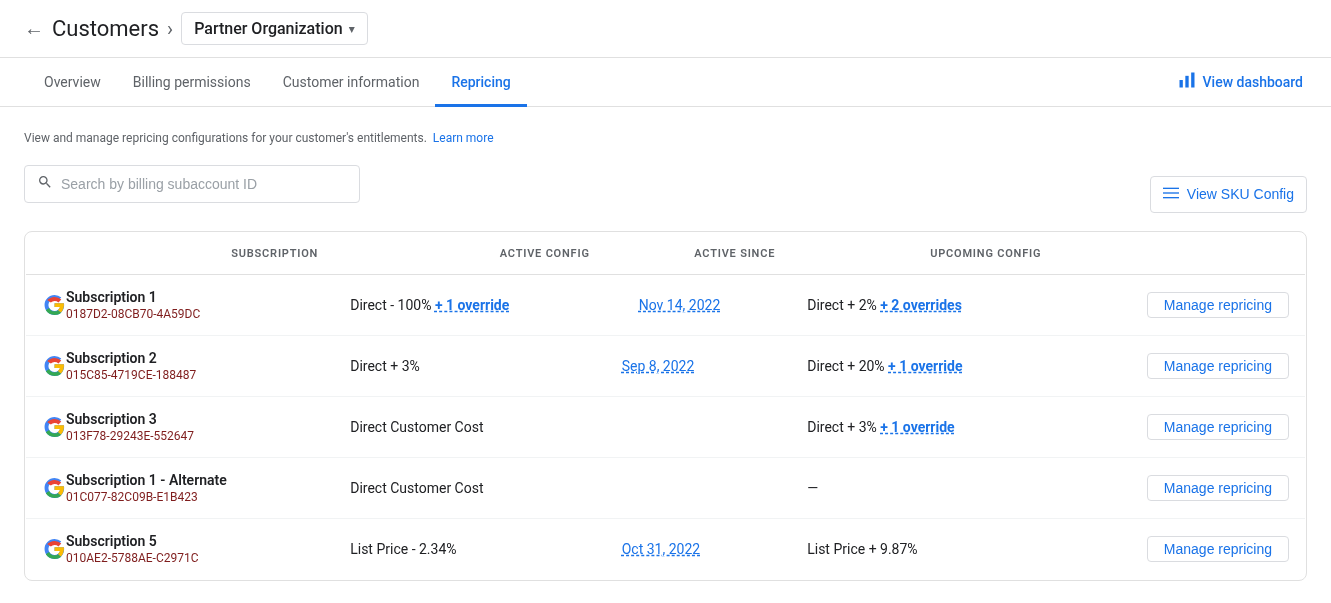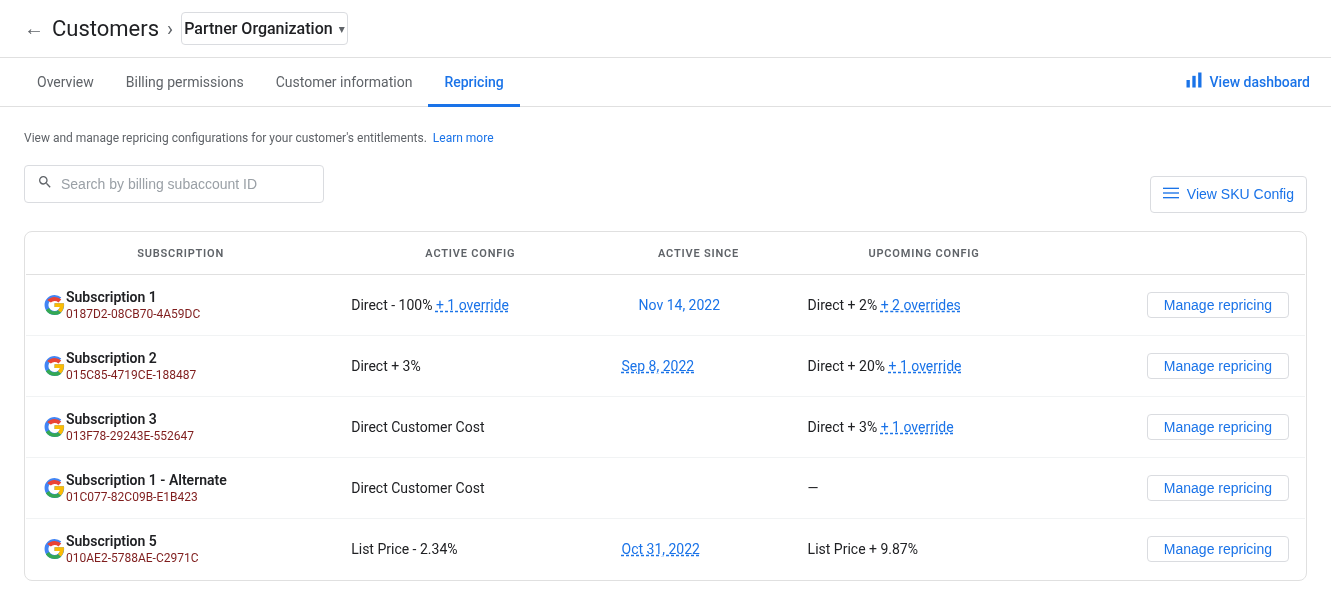--- a/index.html
+++ b/index.html
@@ -3,56 +3,56 @@
   <meta charset="utf-8">
   <style>
     * { box-sizing: border-box; margin: 0; padding: 0; }
     body { font-family: 'Google Sans', Roboto, Arial, sans-serif; font-size: 14px; color: #202124; background: #fff; }
 
     
     .header { display: flex; align-items: center; padding: 12px 24px; border-bottom: 1px solid #e0e0e0; }
     .back-btn { cursor: pointer; color: #5f6368; margin-right: 8px; font-size: 20px; background: none; border: none; }
     .breadcrumb-customers { font-size: 22px; font-weight: 400; color: #202124; }
     .breadcrumb-sep { font-size: 20px; color: #5f6368; margin: 0 8px; }
-    .org-dropdown { display: flex; align-items: center; gap: 6px; padding: 6px 2px; border: 1px solid #dadce0; border-radius: 4px; cursor: pointer; font-size: 16px; font-weight: 500; color: #202124; background: #fff; }
+    .org-dropdown { display: flex; align-items: center; gap: 6px; padding: 6px 12px; border: 1px solid #dadce0; border-radius: 4px; cursor: pointer; font-size: 16px; font-weight: 500; color: #202124; background: #fff; }
     .dropdown-arrow { font-size: 12px; color: #5f6368; }
 
     
-    .tabs { display: flex; align-items: center; padding: 0 21px; border-bottom: 1px solid #e0e0e0; position: relative; }
+    .tabs { display: flex; align-items: center; padding: 0 28px; border-bottom: 1px solid #e0e0e0; position: relative; }
     .tab { padding: 16px 16px 14px; font-size: 14px; color: #5f6368; cursor: pointer; border-bottom: 3px solid transparent; margin-bottom: -1px; text-decoration: none; }
     .tab.active { color: #1a73e8; border-bottom: 3px solid #1a73e8; font-weight: 500; }
     .view-dashboard { margin-left: auto; display: flex; align-items: center; gap: 6px; color: #1a73e8; font-size: 14px; font-weight: 500; cursor: pointer; }
 
     
     .main { padding: 24px 24px; }
     .page-title { font-size: 22px; font-weight: 400; color: #202124; margin-bottom: 12px; }
     .page-desc { font-size: 12px; color: #5f6368; margin-bottom: 20px; }
     .page-desc a { color: #1a73e8; text-decoration: none; }
 
     
-    .search-bar { display: flex; align-items: center; border: 1px solid #dadce0; border-radius: 4px; padding: 8px 12px; width: 300px; gap: 8px; margin-bottom: 20px; }
+    .search-bar { display: flex; align-items: center; border: 1px solid #dadce0; border-radius: 4px; padding: 8px 12px; width: 336px; gap: 8px; margin-bottom: 20px; }
     .search-icon { color: #5f6368; font-size: 16px; }
     .search-input { border: none; outline: none; font-size: 14px; color: #202124; width: 100%; }
     .search-input::placeholder { color: #9aa0a6; }
 
     
     .search-sku-row { display: flex; align-items: center; justify-content: space-between; margin-bottom: 8px; }
     .view-sku-btn { display: flex; align-items: center; gap: 8px; color: #1a73e8; font-size: 14px; font-weight: 500; cursor: pointer; padding: 8px 12px; border: 1px solid #dadce0; border-radius: 4px; background: #fff; }
 
     
     .table { width: 100%; border-collapse: collapse; border: 1px solid #e0e0e0; border-radius: 8px; overflow: hidden; }
-    .table th { padding: 14px 16px; text-align: center; font-size: 11px; font-weight: 600; color: #5f6368; letter-spacing: 0.8px; text-transform: uppercase; border-bottom: 1px solid #e0e0e0; background: #fff; }
+    .table th { padding: 14px 16px; text-align: right; font-size: 11px; font-weight: 600; color: #5f6368; letter-spacing: 0.8px; text-transform: uppercase; border-bottom: 1px solid #e0e0e0; background: #fff; }
     .table td { padding: 14px 16px; font-size: 14px; color: #202124; border-bottom: 1px solid #f1f3f4; vertical-align: middle; }
     .table tr:last-child td { border-bottom: none; }
 
     .sub-name { font-weight: 600; font-size: 14px; }
     .sub-id { font-size: 12px; color: #7f1d1d; margin-top: 2px; }
 
     .link-blue { color: #1a73e8; text-decoration: none; cursor: pointer; }
-    .link-blue-dotted { color: #1a73e8; text-decoration: underline; text-decoration-style: dashed; cursor: pointer; }
+    .link-blue-dotted { color: #1a73e8; text-decoration: underline; text-decoration-style: dashed; cursor: pointer; font-weight: bold; }
 
     .manage-btn { color: #1a73e8; font-size: 14px; font-weight: 500; cursor: pointer; padding: 4px 16px; border: 1px solid #dadce0; border-radius: 4px; background: #fff; white-space: nowrap; }
 
     .sub-cell { display: flex; align-items: center; }
 
     
     .google-icon { display: inline-block; width: 24px; height: 24px; }
 
     .table-container { border: 1px solid #e0e0e0; border-radius: 8px; overflow: hidden; }
   </style>
@@ -135,21 +135,21 @@
   <path d="M12.545 22c2.524 0 4.836-.849 6.627-2.258l-3.062-2.587a5.997 5.997 0 0 1-3.565 1.177 6.027 6.027 0 0 1-5.438-3.446L3.84 17.32C5.693 20.2 8.9 22 12.545 22z" fill="#34A853"></path>
   <path d="M21.97 10.252l-9.426-.013v3.821h5.445a5.84 5.84 0 0 1-2.055 2.826l3.062 2.587C21.086 17.493 22.17 14 21.97 10.252z" fill="#FBBC05"></path>
 </svg></span>
       <div>
         <div class="sub-name">Subscription 1</div>
         <div class="sub-id">0187D2-08CB70-4A59DC</div>
       </div>
     </div>
             </td>
             <td><span>Direct - 100%</span> <a class="link-blue-dotted" href="#">+ 1 override</a></td>
-            <td><a class="link-blue" href="#" style="text-decoration-style:dashed;margin-left:17px;">Nov 14, 2022</a></td>
+            <td><a class="link-blue" href="#" style="text-decoration:underline;text-decoration-style:dashed;margin-left:17px;">Nov 14, 2022</a></td>
             <td><span>Direct + 2%</span> <a class="link-blue-dotted" href="#">+ 2 overrides</a></td>
             <td style="text-align: right;"><button class="manage-btn">Manage repricing</button></td>
           </tr>
           <tr>
             <td>
     <div class="sub-cell">
       <span class="google-icon"><svg width="24" height="24" viewBox="0 0 24 24" xmlns="http://www.w3.org/2000/svg">
   <path d="M12.545 10.239v3.821h5.445c-.712 2.315-2.647 3.972-5.445 3.972a6.033 6.033 0 1 1 0-12.064c1.498 0 2.866.549 3.921 1.453l2.814-2.814A9.969 9.969 0 0 0 12.545 2C7.021 2 2.543 6.477 2.543 12s4.478 10 10.002 10c8.396 0 10.249-7.85 9.426-11.748l-9.426-.013z" fill="#4285F4"></path>
   <path d="M5.545 7.217l3.27 2.399A5.997 5.997 0 0 1 12.545 7.967a5.97 5.97 0 0 1 3.921 1.453l2.814-2.814A9.969 9.969 0 0 0 12.545 4c-2.966 0-5.63 1.295-7.5 3.217z" fill="#EA4335"></path>
   <path d="M12.545 22c2.524 0 4.836-.849 6.627-2.258l-3.062-2.587a5.997 5.997 0 0 1-3.565 1.177 6.027 6.027 0 0 1-5.438-3.446L3.84 17.32C5.693 20.2 8.9 22 12.545 22z" fill="#34A853"></path>

